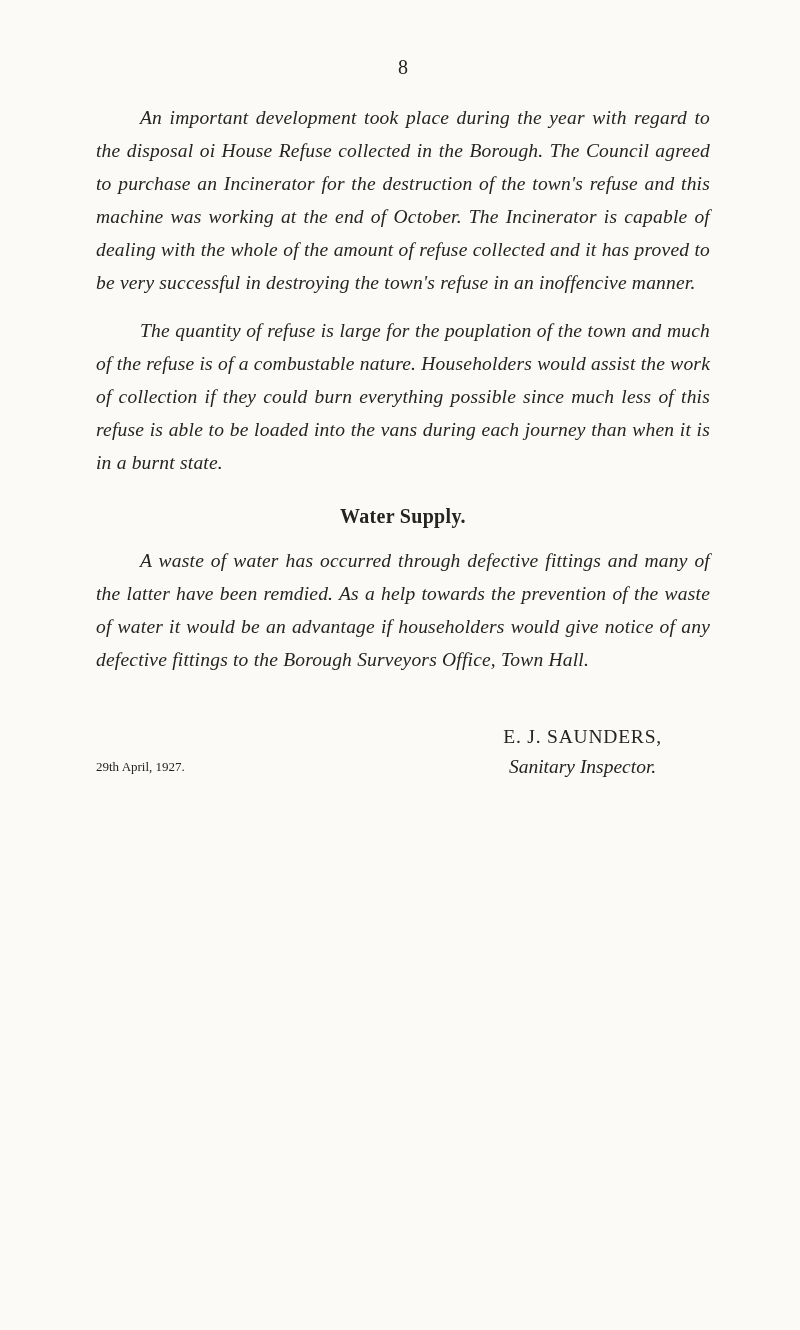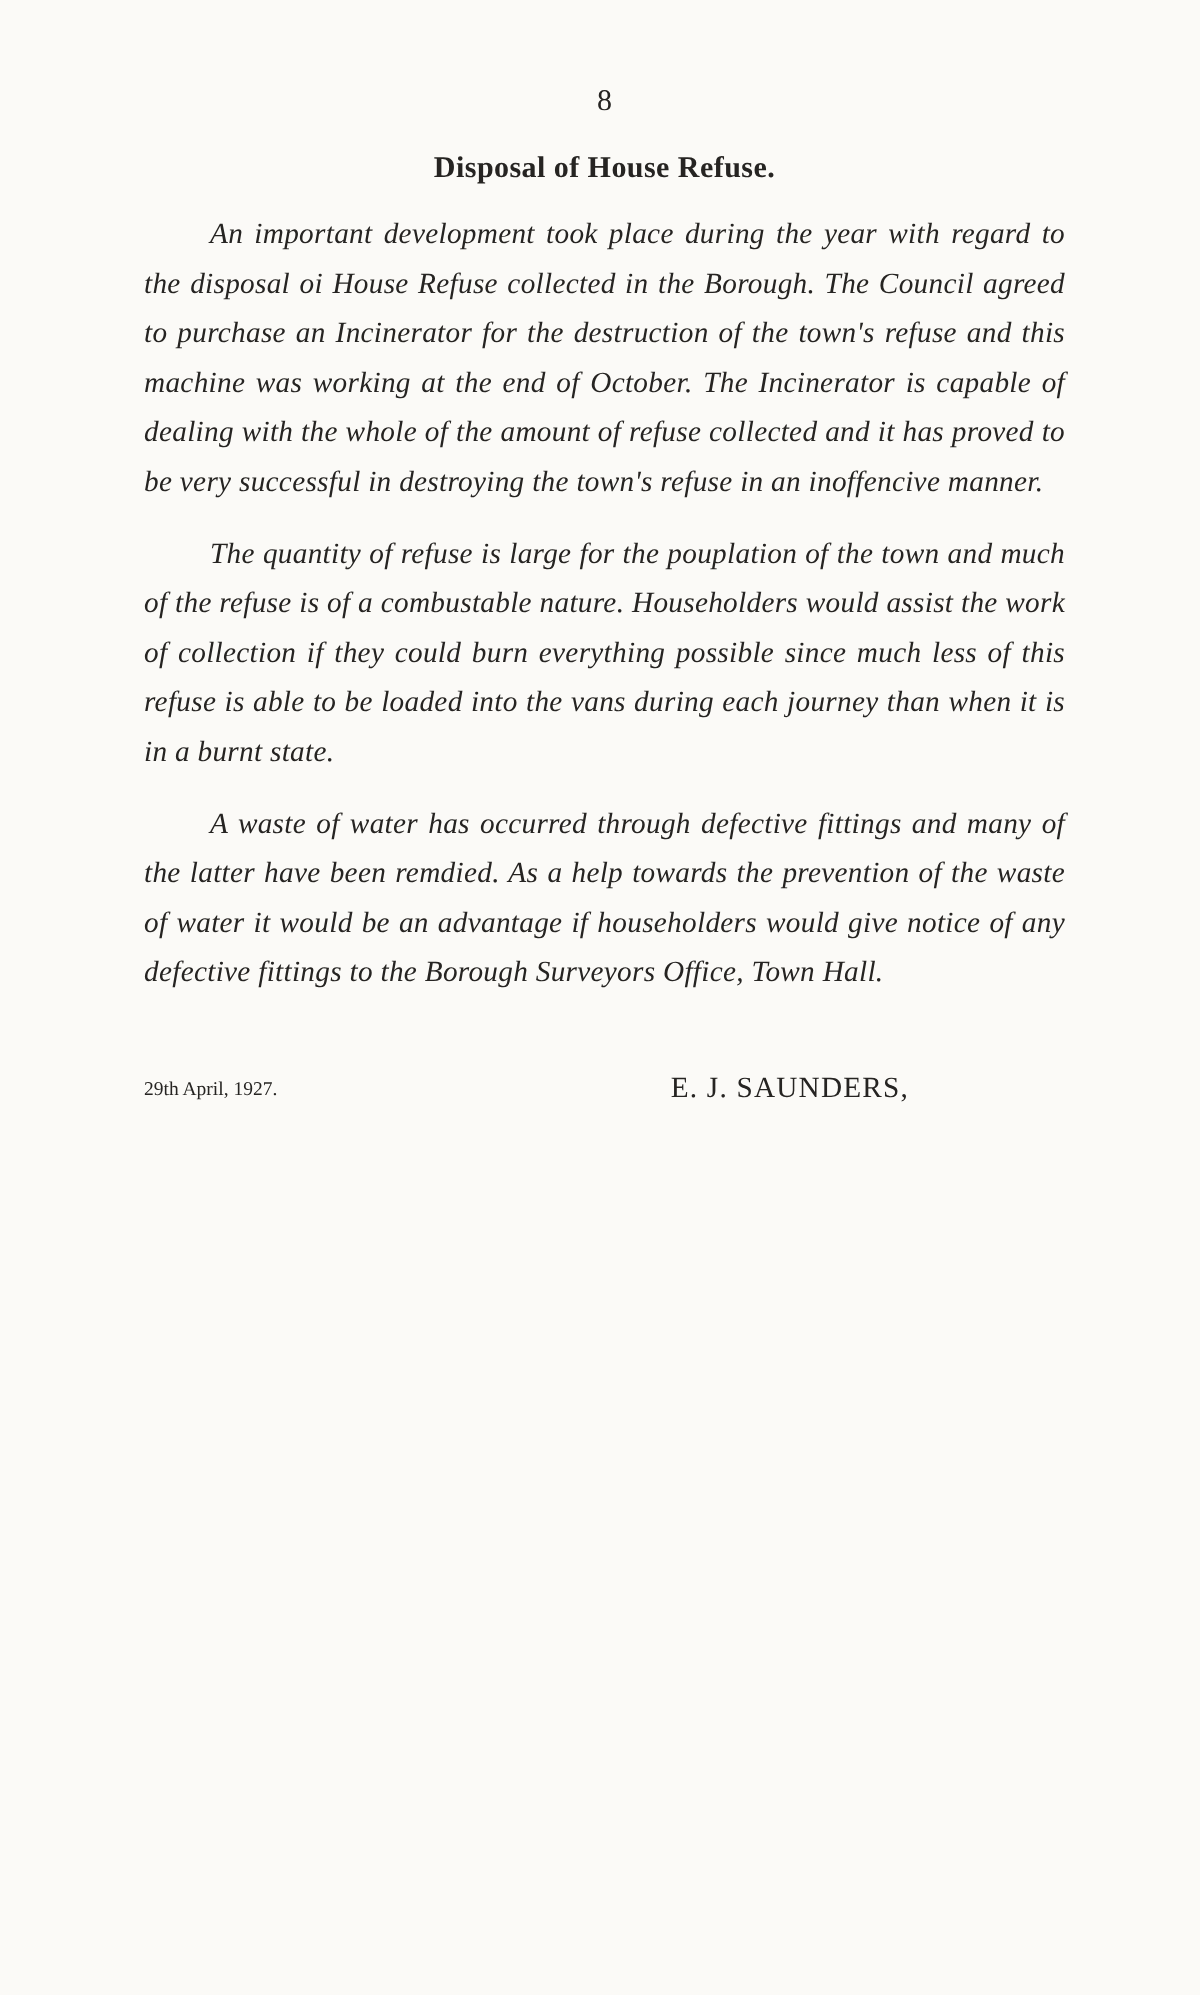--- a/index.html
+++ b/index.html
@@ -49,50 +49,51 @@
     display: flex;
     justify-content: space-between;
     align-items: flex-end;
   }
   .sig-date {
     font-size: 13px;
     line-height: 30px;
   }
   .sig-right {
     text-align: center;
-    margin-right: 104px;
+    margin-right: 48px;
   }
   .sig-name {
     font-size: 19.5px;
     letter-spacing: 0.8px;
     line-height: 30px;
   }
   .sig-title {
     font-style: italic;
     font-size: 19.5px;
     line-height: 30px;
   }
 </style>
 </head>
 <body>
 
 <div class="page">
 
   <div class="page-number">8</div>
 
   <div class="section">
-    <h2 class="heading">Disposal of House Refuse.</h2>
     <p class="para">An important development took place during the year with regard to the disposal oi House Refuse collected in the Borough. The Council agreed to purchase an Incinerator for the destruction of the town's refuse and this machine was working at the end of October. The Incinerator is capable of dealing with the whole of the amount of refuse collected and it has proved to be very successful in destroying the town's refuse in an inoffencive manner.</p>
     <p class="para">The quantity of refuse is large for the pouplation of the town and much of the refuse is of a combustable nature. Householders would assist the work of collection if they could burn everything possible since much less of this refuse is able to be loaded into the vans during each journey than when it is in a burnt state.</p>
   </div>
 
   <div class="section">
+    <h2 class="heading second">Water Supply.</h2>
     <p class="para">A waste of water has occurred through defective fittings and many of the latter have been remdied. As a help towards the prevention of the waste of water it would be an advantage if householders would give notice of any defective fittings to the Borough Surveyors Office, Town Hall.</p>
   </div>
 
   <div class="signature-row">
     <div class="sig-date">29th April, 1927.</div>
     <div class="sig-right">
       <div class="sig-name">E. J. SAUNDERS,</div>
+      <div class="sig-title">Sanitary Inspector.</div>
     </div>
   </div>
 
 </div>
 
 </body></html>

